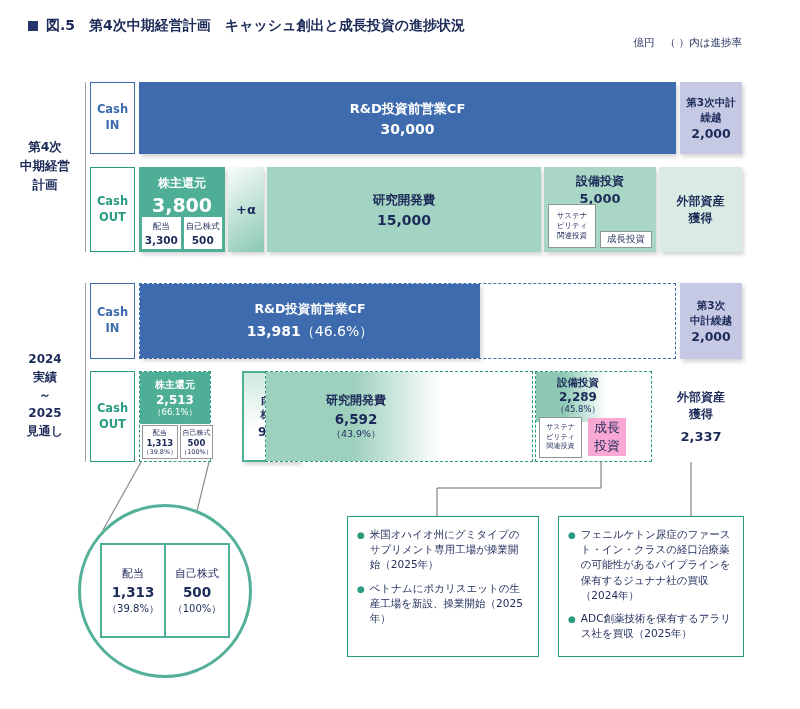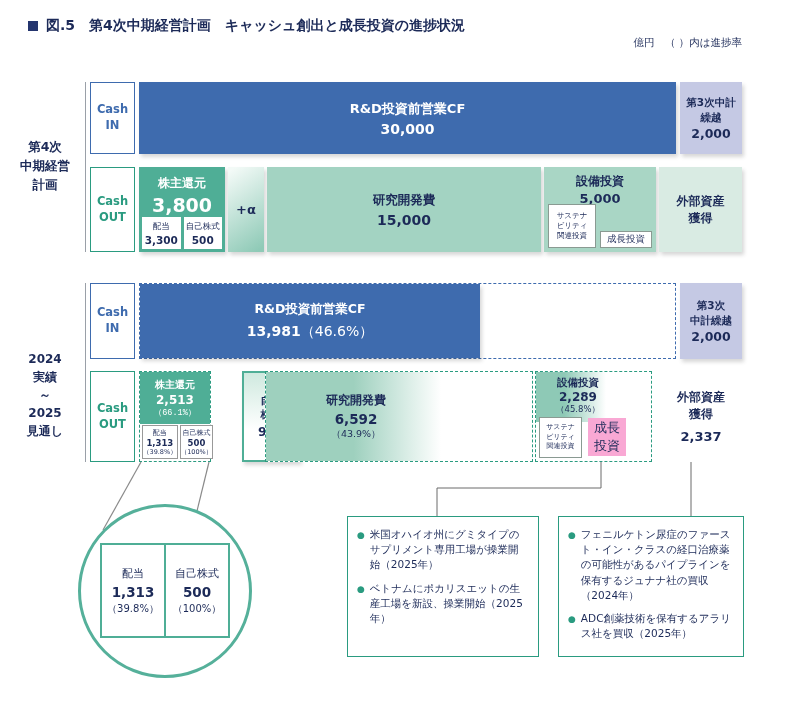--- a/index.html
+++ b/index.html
@@ -50,21 +50,21 @@
   .growth-box-s1 { position:absolute; right:4px; bottom:4px; width:52px; height:17px; background:#fff; border:1px solid #8a9a92; font-size:9.5px; color:#1c2a58; }
   .external-s1 { background:#d9ebe3; color:#1c2a58; font-size:12px; font-weight:bold; line-height:1.4; }
 
   
   .dashed-blue { border:1.5px dashed #3e6bae; background:#fff; }
   .dashed-teal { border:1.5px dashed #2a9b80; background:#fff; }
   .blue-fill-s2 { position:absolute; left:0; top:0; width:340px; height:100%; background:#3e6bae; color:#fff; }
   .sh2-fill { position:absolute; left:0; top:0; right:0; height:52px; background:#4fae96; color:#fff; }
   .sh2-title { font-size:10px; font-weight:bold; }
   .sh2-value { font-size:12px; font-weight:bold; margin-top:1px; }
-  .sh2-rate { font-size:8.5px;font-family:Liberation Mono, monospace; }
+  .sh2-rate { font-size:8.5px; }
   .sh2-subrow { position:absolute; left:2px; right:2px; bottom:2px; display:flex; gap:2px; }
   .sh2-sub { flex:1; background:#fff; border:1px solid #999; height:34px; color:#1c2a58; }
   .sub2-label { font-size:7px; }
   .sub2-value { font-size:8.5px; font-weight:bold; }
   .sub2-rate { font-size:6.5px; }
   .buyback700 { border:2px solid #4fae96; background:linear-gradient(180deg,#cfe9df 0%,#fff 65%); color:#1c2a58; }
   .bb700-label { font-size:10.5px; font-weight:bold; line-height:1.3; text-align:center; }
   .bb700-value { font-size:12.5px; font-weight:bold; margin-top:2px; }
   .rd2-fill { position:absolute; left:0; top:0; height:100%; width:175px; background:linear-gradient(90deg,#9ed0be 50%,rgba(158,208,190,0) 100%); }
   .rd2-text { position:absolute; left:15px; top:0; height:100%; width:150px; color:#1c2a58; }

